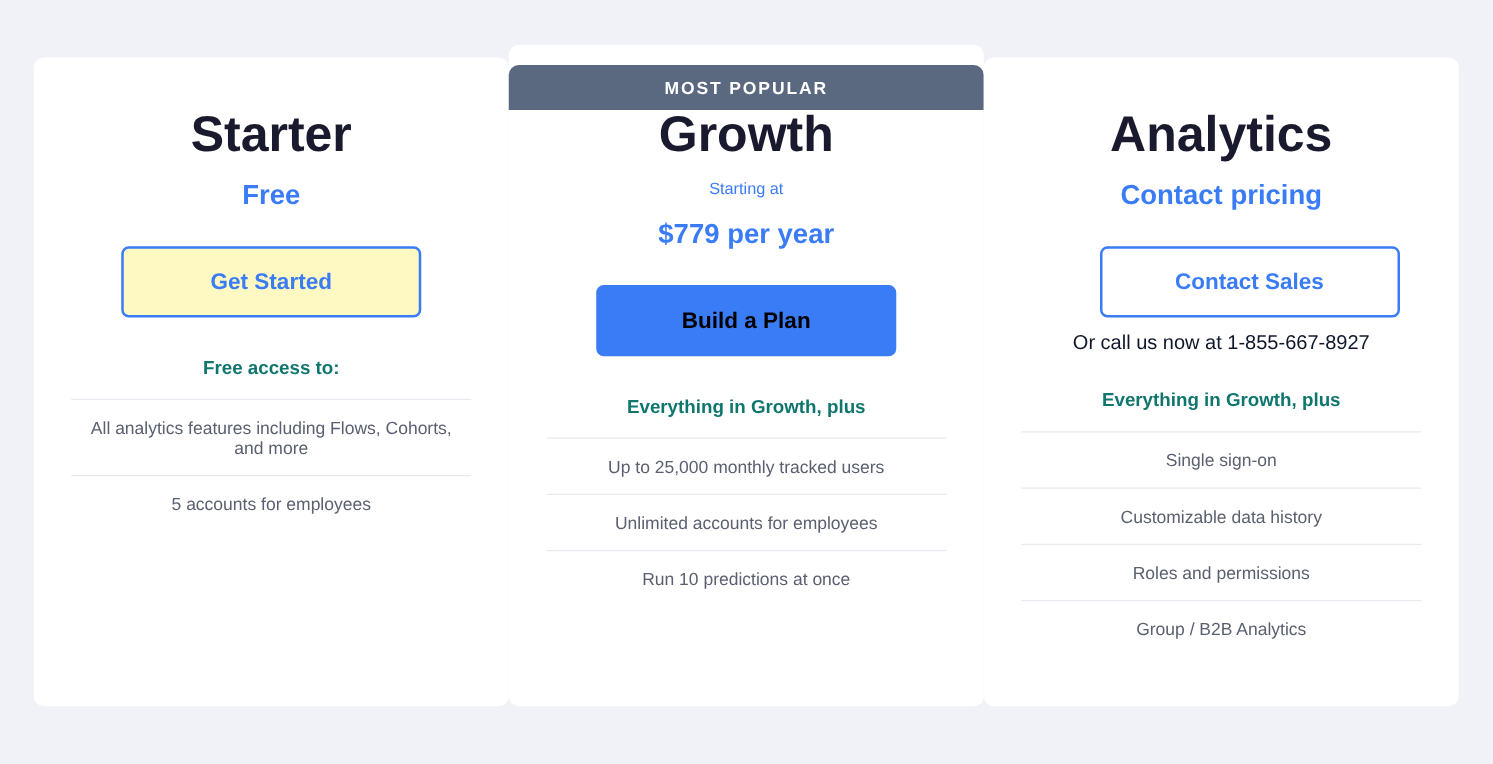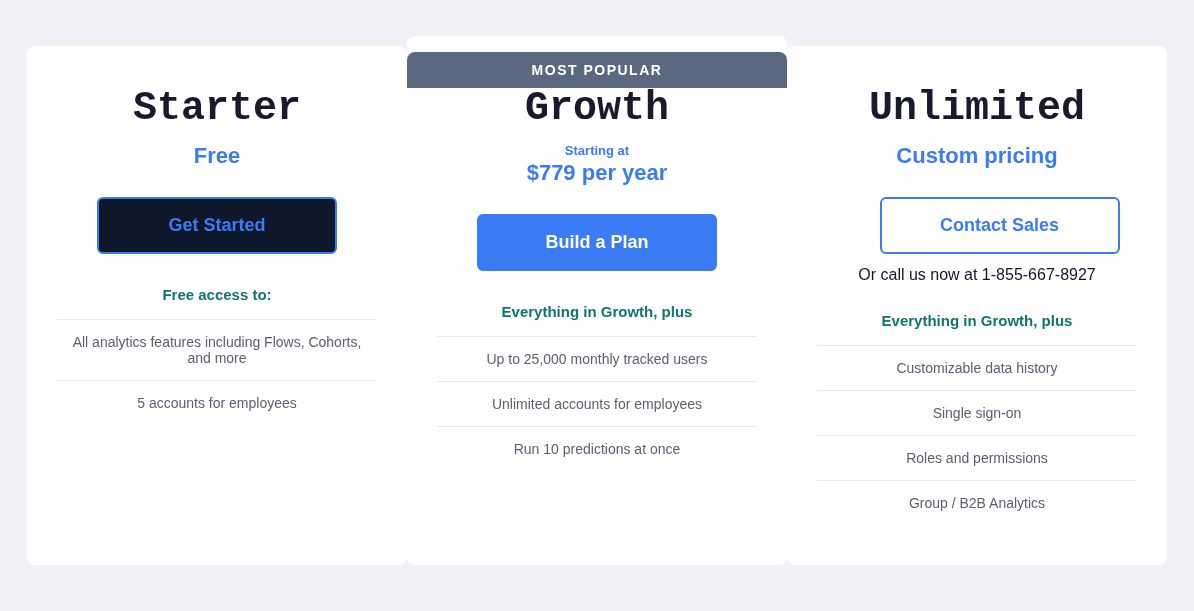--- a/index.html
+++ b/index.html
@@ -62,29 +62,27 @@
       border-radius: 8px 8px 0 0;
       margin-top: 16px;
     }
 
     .plan-title {
       font-size: 40px;
       font-weight: 800;
       color: #1a1a2e;
       margin-bottom: 12px;
       text-align: center;
-      font-family: Liberation Mono, monospace;
     }
 
     .plan-price-label {
       font-size: 13px;
       color: #3a7cf5;
-      margin-bottom: 2px;
+      margin-bottom: 16px;
       text-align: center;
-      font-weight: bold;
     }
 
     .plan-price {
       font-size: 22px;
       font-weight: 700;
       color: #3a7cf5;
       margin-bottom: 28px;
       text-align: center;
     }
 
@@ -94,29 +92,29 @@
       padding: 16px 24px;
       border-radius: 6px;
       font-size: 18px;
       font-weight: 700;
       cursor: pointer;
       text-align: center;
       margin-bottom: 32px;
     }
 
     .plan-btn.outline {
-      background: #0f172a;
+      background: #fef9c3;
       border: 2px solid #3a7cf5;
       color: #3a7cf5;
     }
 
     .plan-btn.filled {
       background: #3a7cf5;
       border: 2px solid #3a7cf5;
-      color: #ffffff;
+      color: #000000;
     }
 
     .plan-btn.outline-enterprise {
       background: #ffffff;
       border: 2px solid #3a7cf5;
       color: #3a7cf5;
       margin-left: 45px;
     }
 
     .call-text {
@@ -173,25 +171,25 @@
       <div class="plan-price">$779 per year</div>
       <button class="plan-btn filled">Build a Plan</button>
       <div class="features-header">Everything in Growth, plus</div>
       <ul class="features-list">
         <li>Up to 25,000 monthly tracked users</li>
         <li>Unlimited accounts for employees</li>
         <li>Run 10 predictions at once</li>
       </ul>
     </div>
     <div class="plan-card">
-      <div class="plan-title">Unlimited</div>
-      <div class="plan-price">Custom pricing</div>
+      <div class="plan-title">Analytics</div>
+      <div class="plan-price">Contact pricing</div>
       <button class="plan-btn outline-enterprise">Contact Sales</button>
       <div class="call-text">Or call us now at 1-855-667-8927</div>
       <div class="features-header">Everything in Growth, plus</div>
       <ul class="features-list">
+        <li>Single sign-on</li>
         <li>Customizable data history</li>
-        <li>Single sign-on</li>
         <li>Roles and permissions</li>
         <li>Group / B2B Analytics</li>
       </ul>
     </div>
   </div>
 
 </body></html>

